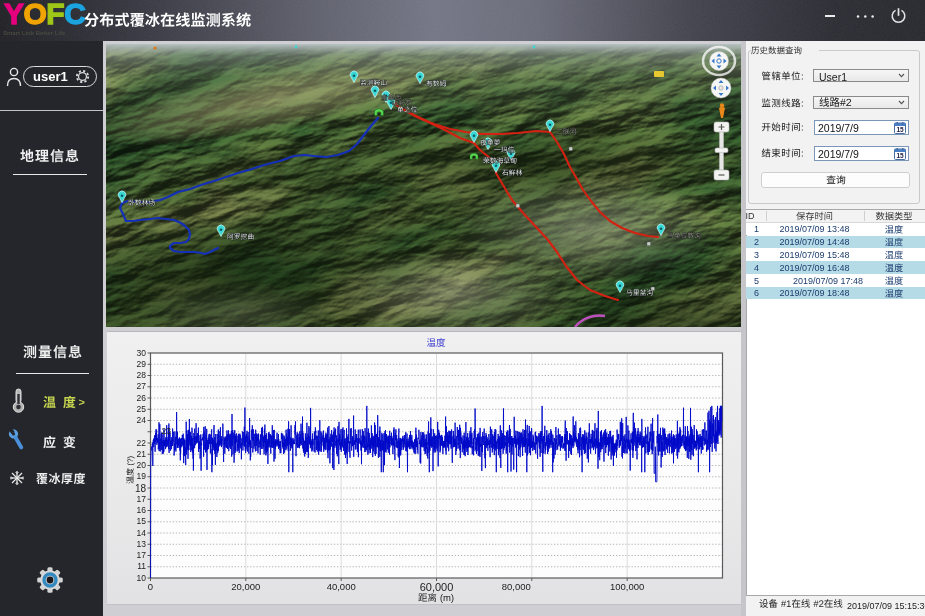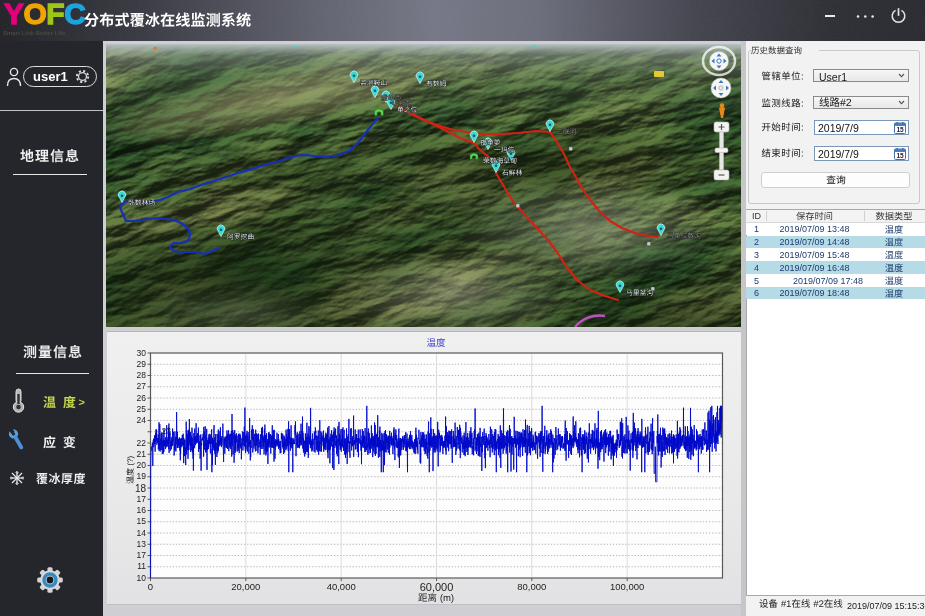--- a/index.html
+++ b/index.html
@@ -338,21 +338,21 @@
     <div style="position:absolute;right:779px;top:403.8px;font-size:8.5px;color:#222">25</div>
     <div style="position:absolute;right:779px;top:392.5px;font-size:8.5px;color:#222">26</div>
     <div style="position:absolute;right:779px;top:381.2px;font-size:8.5px;color:#222">27</div>
     <div style="position:absolute;right:779px;top:370.0px;font-size:8.5px;color:#222">28</div>
     <div style="position:absolute;right:779px;top:358.8px;font-size:8.5px;color:#222">29</div>
     <div style="position:absolute;right:779px;top:347.5px;font-size:8.5px;color:#222">30</div>
     <div style="position:absolute;left:120.5px;top:581px;width:60px;text-align:center;font-size:9.5px;color:#222">0</div>
     <div style="position:absolute;left:215.8px;top:581px;width:60px;text-align:center;font-size:9.5px;color:#222">20,000</div>
     <div style="position:absolute;left:311.2px;top:581px;width:60px;text-align:center;font-size:9.5px;color:#222">40,000</div>
     <div style="position:absolute;left:406.5px;top:581px;width:60px;text-align:center;font-size:11px;color:#222">60,000</div>
-    <div style="position:absolute;left:501.8px;top:581px;width:60px;text-align:center;font-size:9.5px;color:#222">80,000</div>
+    <div style="position:absolute;left:501.8px;top:581px;width:60px;text-align:left;font-size:9.5px;color:#222">80,000</div>
     <div style="position:absolute;left:597.2px;top:581px;width:60px;text-align:center;font-size:9.5px;color:#222">100,000</div>
 
 <div class="abs" style="left:741px;top:41px;width:5px;height:575px;background:#c6c5ca"></div>
 <div class="abs" style="left:745.5px;top:41px;width:179.5px;height:575px;background:#f3f2f3"></div>
 <div class="abs" style="left:747.5px;top:49.5px;width:172px;height:154px;border:1px solid #c9c9c9;border-radius:3px"></div>
 <div class="abs" style="left:750.5px;top:44px;width:68px;height:11px;background:#f3f2f3"></div>
 <div class="abs" style="left:813px;top:68.5px;width:96px;height:13.5px;background:linear-gradient(180deg,#f6f6f6,#e8e8e8);border:1px solid #8a8a8a"></div>
 <div class="abs" style="left:819px;top:70.5px;font-size:10.5px;color:#1a1a1a">User1</div>
 <svg class="abs" style="left:898px;top:73px" width="7" height="5" viewBox="0 0 7 5">
       <path d="M1,1 L3.5,3.6 L6,1" fill="none" stroke="#555" stroke-width="1.1"></path>
@@ -378,21 +378,21 @@
       <rect x="2.5" y="0" width="1.5" height="2.5" fill="#4a6fa0"></rect>
       <rect x="8" y="0" width="1.5" height="2.5" fill="#4a6fa0"></rect>
       <text x="6" y="10" font-size="6.5" font-weight="bold" text-anchor="middle" fill="#224" font-family="Liberation Sans">15</text>
     </svg>
 <div class="abs" style="left:761px;top:171.5px;width:149px;height:16.5px;background:#fdfdfd;border:1px solid #cfcfcf;border-radius:3px"></div>
 
 <div class="abs" style="left:745.5px;top:209px;width:179px;height:386.5px;background:#fff;border:1px solid #a8a8a8;border-right:none"></div>
 <div class="abs" style="left:745.5px;top:209.5px;width:179px;height:13.2px;background:#f3f3f3;border-bottom:1px solid #d8d8d8"></div>
 <div class="abs" style="left:765.5px;top:211px;width:1px;height:10px;background:#d0d0d0"></div>
 <div class="abs" style="left:863.5px;top:211px;width:1px;height:10px;background:#d0d0d0"></div>
-<div class="abs" style="left:745.5px;top:210.7px;width:22px;text-align:center;font-size:9px;color:#333">ID</div>
+<div class="abs" style="left:745.5px;top:210.7px;width:22px;font-size:9px;color:#333">ID</div>
 <div style="position:absolute;left:745.5px;top:222.7px;width:179px;height:12.8px;background:#ffffff"></div>
     <div style="position:absolute;left:745.5px;top:224.29999999999998px;width:22px;text-align:center;font-size:9px;color:#1c3c6e">1</div>
     <div style="position:absolute;left:766px;top:224.29999999999998px;width:97px;text-align:center;font-size:9px;color:#1c3c6e">2019/07/09 13:48</div>
     <div style="position:absolute;left:745.5px;top:235.5px;width:179px;height:12.8px;background:#b5dbe6"></div>
     <div style="position:absolute;left:745.5px;top:237.1px;width:22px;text-align:center;font-size:9px;color:#1c3c6e">2</div>
     <div style="position:absolute;left:766px;top:237.1px;width:97px;text-align:center;font-size:9px;color:#1c3c6e">2019/07/09 14:48</div>
     <div style="position:absolute;left:745.5px;top:248.29999999999998px;width:179px;height:12.8px;background:#ffffff"></div>
     <div style="position:absolute;left:745.5px;top:249.89999999999998px;width:22px;text-align:center;font-size:9px;color:#1c3c6e">3</div>
     <div style="position:absolute;left:766px;top:249.89999999999998px;width:97px;text-align:center;font-size:9px;color:#1c3c6e">2019/07/09 15:48</div>
     <div style="position:absolute;left:745.5px;top:261.1px;width:179px;height:12.8px;background:#b5dbe6"></div>

